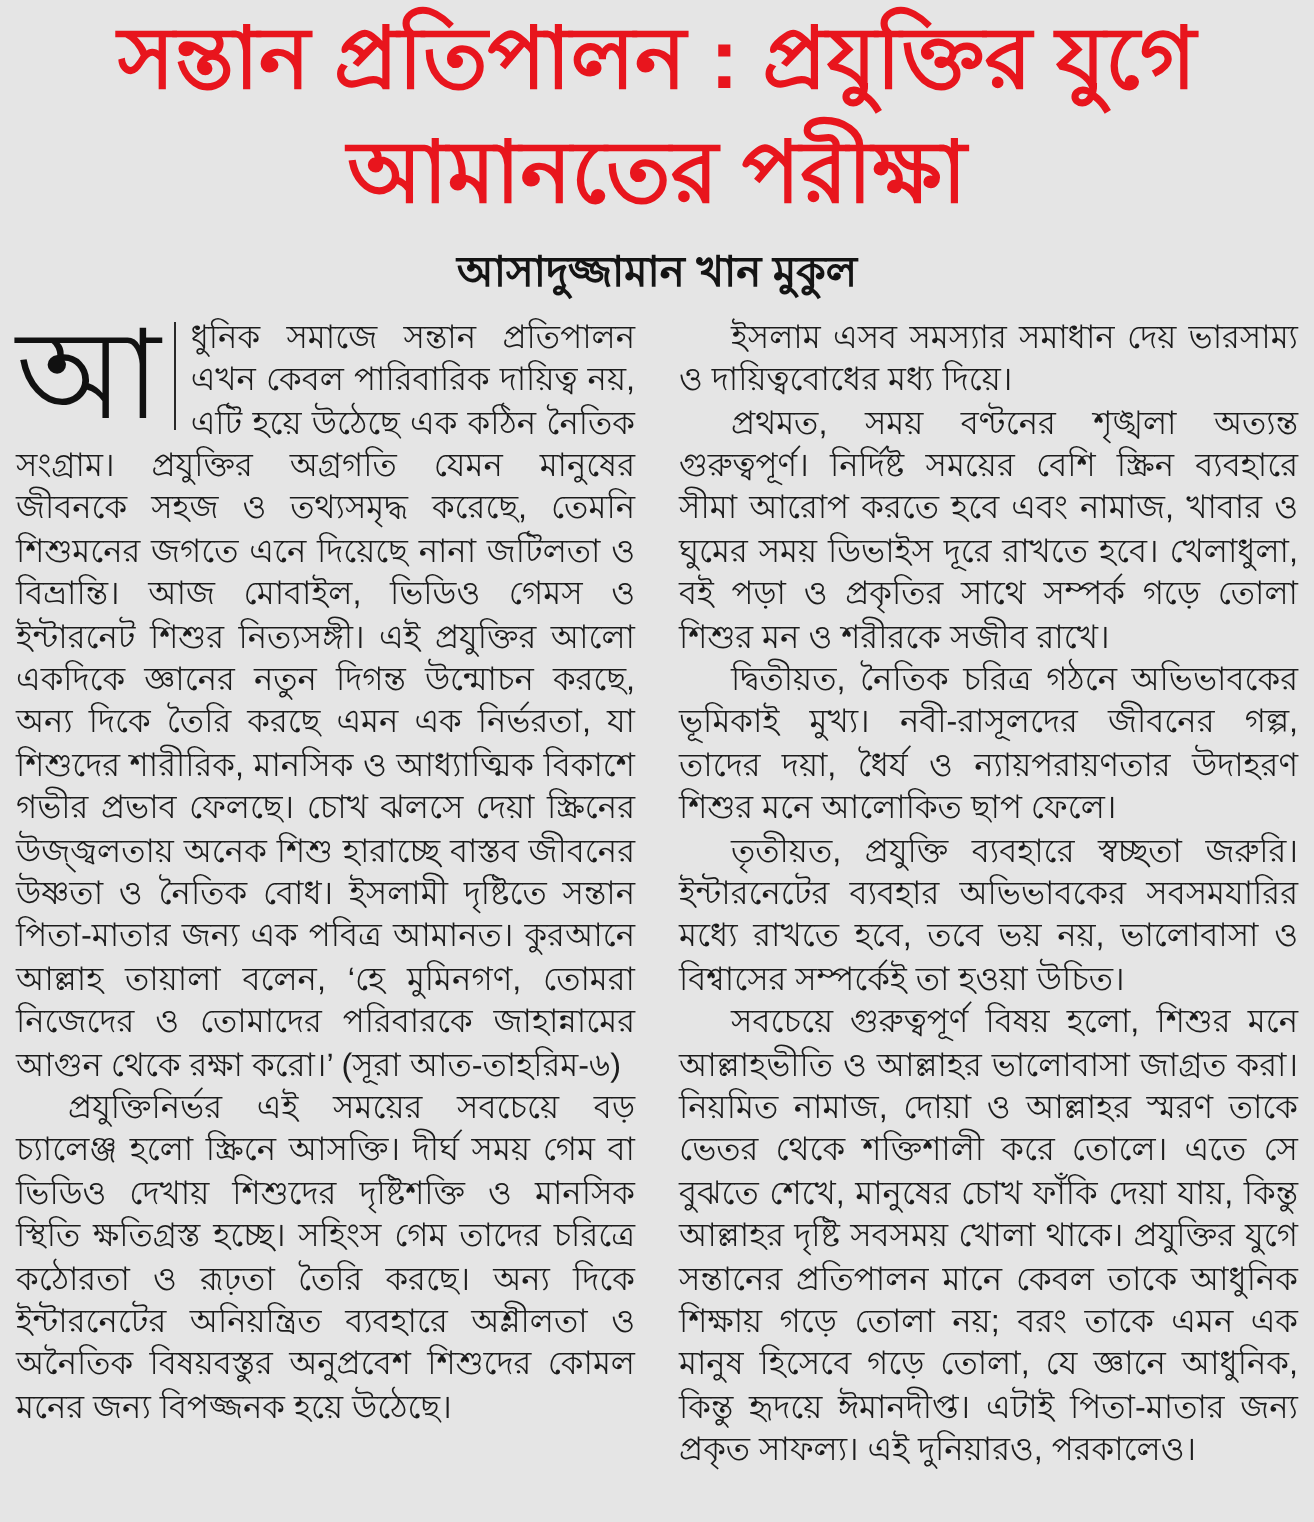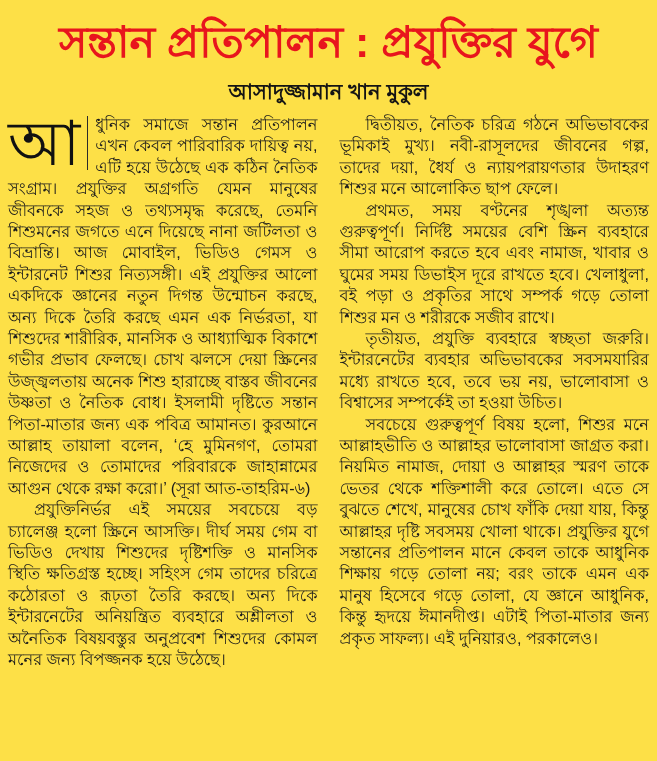--- a/index.html
+++ b/index.html
@@ -4,23 +4,23 @@
 <style>
   html, body {
     margin: 0;
     padding: 0;
     background: #ffffff;
   }
   .page {
     width: 657px;
     height: 761px;
     margin: 0 auto;
-    background: #fde047;
+    background: #e5e5e5;
     box-sizing: border-box;
-    padding: 12px 8px 0 8px;
+    padding: 0 8px 0 8px;
     overflow: hidden;
     font-family: "Liberation Sans", "DejaVu Sans", sans-serif;
     color: #1c1c1c;
   }
   .headline {
     text-align: center;
     color: #e8151d;
     font-weight: bold;
     font-size: 43px;
     line-height: 1.32;
@@ -70,35 +70,37 @@
     color: #111111;
   }
 </style>
 </head>
 <body>
 
 <div class="page">
 
   <h1 class="headline">
     <span class="hl-line">সন্তান প্রতিপালন : প্রযুক্তির যুগে</span>
+    <span class="hl-line">আমানতের পরীক্ষা</span>
   </h1>
 
   <div class="author-line">আসাদুজ্জামান খান মুকুল</div>
 
   <div class="body-columns">
 
     <div class="col">
       <p><span class="dropcap">আ</span><span>ধুনিক সমাজে সন্তান প্রতিপালন এখন কেবল পারিবারিক দায়িত্ব নয়, এটি হয়ে উঠেছে এক কঠিন নৈতিক সংগ্রাম। প্রযুক্তির অগ্রগতি যেমন মানুষের জীবনকে সহজ ও তথ্যসমৃদ্ধ করেছে, তেমনি শিশুমনের জগতে এনে দিয়েছে নানা জটিলতা ও বিভ্রান্তি। আজ মোবাইল, ভিডিও গেমস ও ইন্টারনেট শিশুর নিত্যসঙ্গী। এই প্রযুক্তির আলো একদিকে জ্ঞানের নতুন দিগন্ত উন্মোচন করছে, অন্য দিকে তৈরি করছে এমন এক নির্ভরতা, যা শিশুদের শারীরিক, মানসিক ও আধ্যাত্মিক বিকাশে গভীর প্রভাব ফেলছে। চোখ ঝলসে দেয়া স্ক্রিনের উজ্জ্বলতায় অনেক শিশু হারাচ্ছে বাস্তব জীবনের উষ্ণতা ও নৈতিক বোধ। ইসলামী দৃষ্টিতে সন্তান পিতা-মাতার জন্য এক পবিত্র আমানত। কুরআনে আল্লাহ তায়ালা বলেন, ‘হে মুমিনগণ, তোমরা নিজেদের ও তোমাদের পরিবারকে জাহান্নামের আগুন থেকে রক্ষা করো।’ (সূরা আত-তাহরিম-৬)</span></p>
       <p class="indent">প্রযুক্তিনির্ভর এই সময়ের সবচেয়ে বড় চ্যালেঞ্জ হলো স্ক্রিনে আসক্তি। দীর্ঘ সময় গেম বা ভিডিও দেখায় শিশুদের দৃষ্টিশক্তি ও মানসিক স্থিতি ক্ষতিগ্রস্ত হচ্ছে। সহিংস গেম তাদের চরিত্রে কঠোরতা ও রূঢ়তা তৈরি করছে। অন্য দিকে ইন্টারনেটের অনিয়ন্ত্রিত ব্যবহারে অশ্লীলতা ও অনৈতিক বিষয়বস্তুর অনুপ্রবেশ শিশুদের কোমল মনের জন্য বিপজ্জনক হয়ে উঠেছে।</p>
 
     </div>
 
     <div class="col">
+      <p class="indent">ইসলাম এসব সমস্যার সমাধান দেয় ভারসাম্য ও দায়িত্ববোধের মধ্য দিয়ে।</p>
+      <p class="indent">প্রথমত, সময় বণ্টনের শৃঙ্খলা অত্যন্ত গুরুত্বপূর্ণ। নির্দিষ্ট সময়ের বেশি স্ক্রিন ব্যবহারে সীমা আরোপ করতে হবে এবং নামাজ, খাবার ও ঘুমের সময় ডিভাইস দূরে রাখতে হবে। খেলাধুলা, বই পড়া ও প্রকৃতির সাথে সম্পর্ক গড়ে তোলা শিশুর মন ও শরীরকে সজীব রাখে।</p>
       <p class="indent">দ্বিতীয়ত, নৈতিক চরিত্র গঠনে অভিভাবকের ভূমিকাই মুখ্য। নবী-রাসূলদের জীবনের গল্প, তাদের দয়া, ধৈর্য ও ন্যায়পরায়ণতার উদাহরণ শিশুর মনে আলোকিত ছাপ ফেলে।</p>
-      <p class="indent">প্রথমত, সময় বণ্টনের শৃঙ্খলা অত্যন্ত গুরুত্বপূর্ণ। নির্দিষ্ট সময়ের বেশি স্ক্রিন ব্যবহারে সীমা আরোপ করতে হবে এবং নামাজ, খাবার ও ঘুমের সময় ডিভাইস দূরে রাখতে হবে। খেলাধুলা, বই পড়া ও প্রকৃতির সাথে সম্পর্ক গড়ে তোলা শিশুর মন ও শরীরকে সজীব রাখে।</p>
       <p class="indent">তৃতীয়ত, প্রযুক্তি ব্যবহারে স্বচ্ছতা জরুরি। ইন্টারনেটের ব্যবহার অভিভাবকের সবসমযারির মধ্যে রাখতে হবে, তবে ভয় নয়, ভালোবাসা ও বিশ্বাসের সম্পর্কেই তা হওয়া উচিত।</p>
       <p class="indent">সবচেয়ে গুরুত্বপূর্ণ বিষয় হলো, শিশুর মনে আল্লাহভীতি ও আল্লাহর ভালোবাসা জাগ্রত করা। নিয়মিত নামাজ, দোয়া ও আল্লাহর স্মরণ তাকে ভেতর থেকে শক্তিশালী করে তোলে। এতে সে বুঝতে শেখে, মানুষের চোখ ফাঁকি দেয়া যায়, কিন্তু আল্লাহর দৃষ্টি সবসময় খোলা থাকে। প্রযুক্তির যুগে সন্তানের প্রতিপালন মানে কেবল তাকে আধুনিক শিক্ষায় গড়ে তোলা নয়; বরং তাকে এমন এক মানুষ হিসেবে গড়ে তোলা, যে জ্ঞানে আধুনিক, কিন্তু হৃদয়ে ঈমানদীপ্ত। এটাই পিতা-মাতার জন্য প্রকৃত সাফল্য। এই দুনিয়ারও, পরকালেও।</p>
 
     </div>
 
   </div>
 
 </div>
 
 </body></html>

